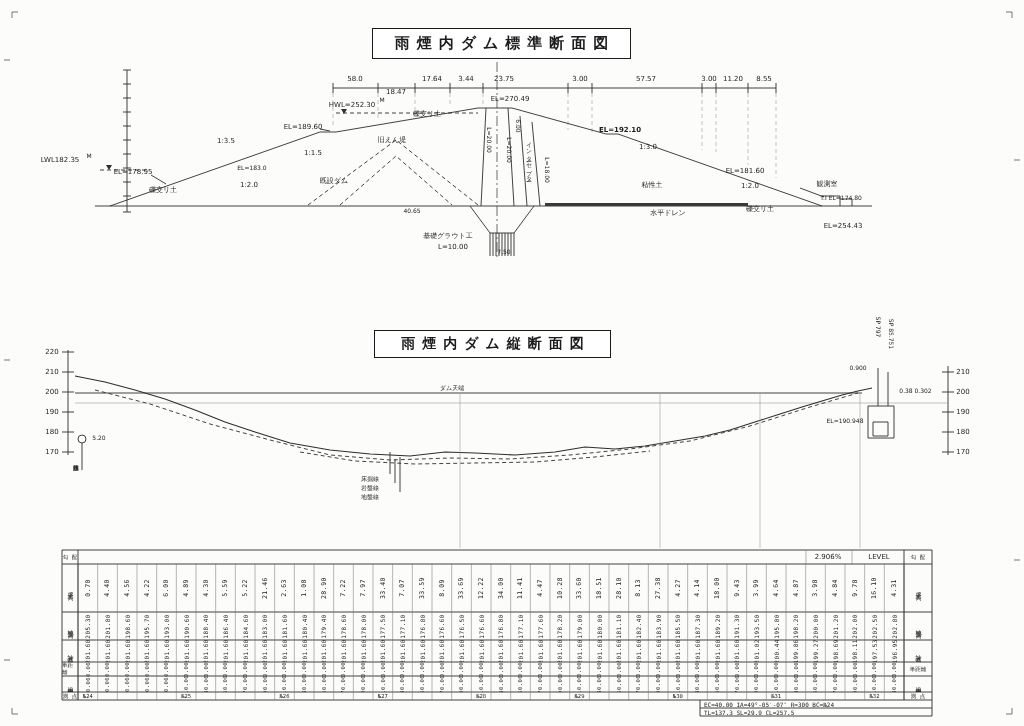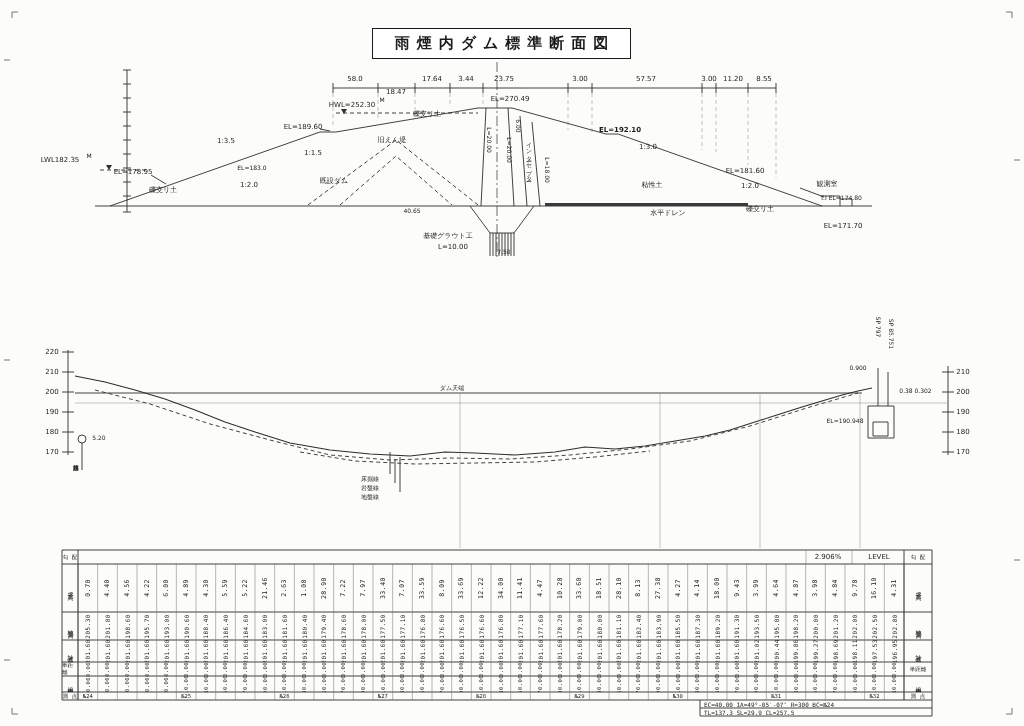--- a/index.html
+++ b/index.html
@@ -149,20 +149,23 @@
       <line x1="852" y1="550" x2="852" y2="564" class="lt2"></line>
       <line x1="700" y1="700" x2="700" y2="716" class="g1"></line>
       <line x1="932" y1="700" x2="932" y2="716" class="g1"></line>
       <line x1="700" y1="716" x2="932" y2="716" class="g1"></line>
       <line x1="700" y1="708" x2="932" y2="708" class="g1"></line>
     </svg>
 
   <div class="title-box" style="left:372px;top:28px;width:250px;height:29px">
     <span>雨煙内ダム標準断面図</span>
   </div>
+  <div class="title-box" style="left:374px;top:330px;width:228px;height:26px;font-size:14px">
+    <span>雨煙内ダム縦断面図</span>
+  </div>
 
   <div id="labels">
       <span class="lbl s" style="left: 355px; top: 79px;">58.0</span>
       <span class="lbl s" style="left: 396px; top: 92px;">18.47</span>
       <span class="lbl s" style="left: 432px; top: 79px;">17.64</span>
       <span class="lbl s" style="left: 466px; top: 79px;">3.44</span>
       <span class="lbl s" style="left: 504px; top: 79px;">23.75</span>
       <span class="lbl s" style="left: 580px; top: 79px;">3.00</span>
       <span class="lbl s" style="left: 646px; top: 79px;">57.57</span>
       <span class="lbl s" style="left: 709px; top: 79px;">3.00</span>
@@ -173,21 +176,21 @@
       <span class="lbl xs" style="left: 382px; top: 100px;">M</span>
       <span class="lbl s" style="left: 303px; top: 127px;">EL=189.60</span>
       <span class="lbl s" style="left: 620px; top: 130px; font-weight: bold;">EL=192.10</span>
       <span class="lbl s" style="left: 60px; top: 160px;">LWL182.35</span>
       <span class="lbl xs" style="left: 89px; top: 156px;">M</span>
       <span class="lbl s" style="left: 133px; top: 172px;">EL=178.95</span>
       <span class="lbl xs" style="left: 252px; top: 168px;">EL=183.0</span>
       <span class="lbl s" style="left: 745px; top: 171px;">EL=181.60</span>
       <span class="lbl s" style="left: 799px; top: 184px; margin-left: 28px;">観測室</span>
       <span class="lbl xs" style="left: 841px; top: 198px;">T.I EL=174.80</span>
-      <span class="lbl s" style="left: 843px; top: 226px;">EL=171.70</span>
+      <span class="lbl s" style="left: 843px; top: 226px;">EL=254.43</span>
       <span class="lbl s" style="left: 226px; top: 141px;">1:3.5</span>
       <span class="lbl s" style="left: 249px; top: 185px;">1:2.0</span>
       <span class="lbl s" style="left: 313px; top: 153px;">1:1.5</span>
       <span class="lbl s" style="left: 648px; top: 147px;">1:3.0</span>
       <span class="lbl s" style="left: 750px; top: 186px;">1:2.0</span>
       <span class="lbl s" style="left: 392px; top: 140px;">旧えん堤</span>
       <span class="lbl s" style="left: 334px; top: 181px;">既設ダム</span>
       <span class="lbl s" style="left: 163px; top: 190px;">礫交リ土</span>
       <span class="lbl s" style="left: 427px; top: 114px;">礫交リ土</span>
       <span class="lbl s" style="left: 760px; top: 209px;">礫交リ土</span>

